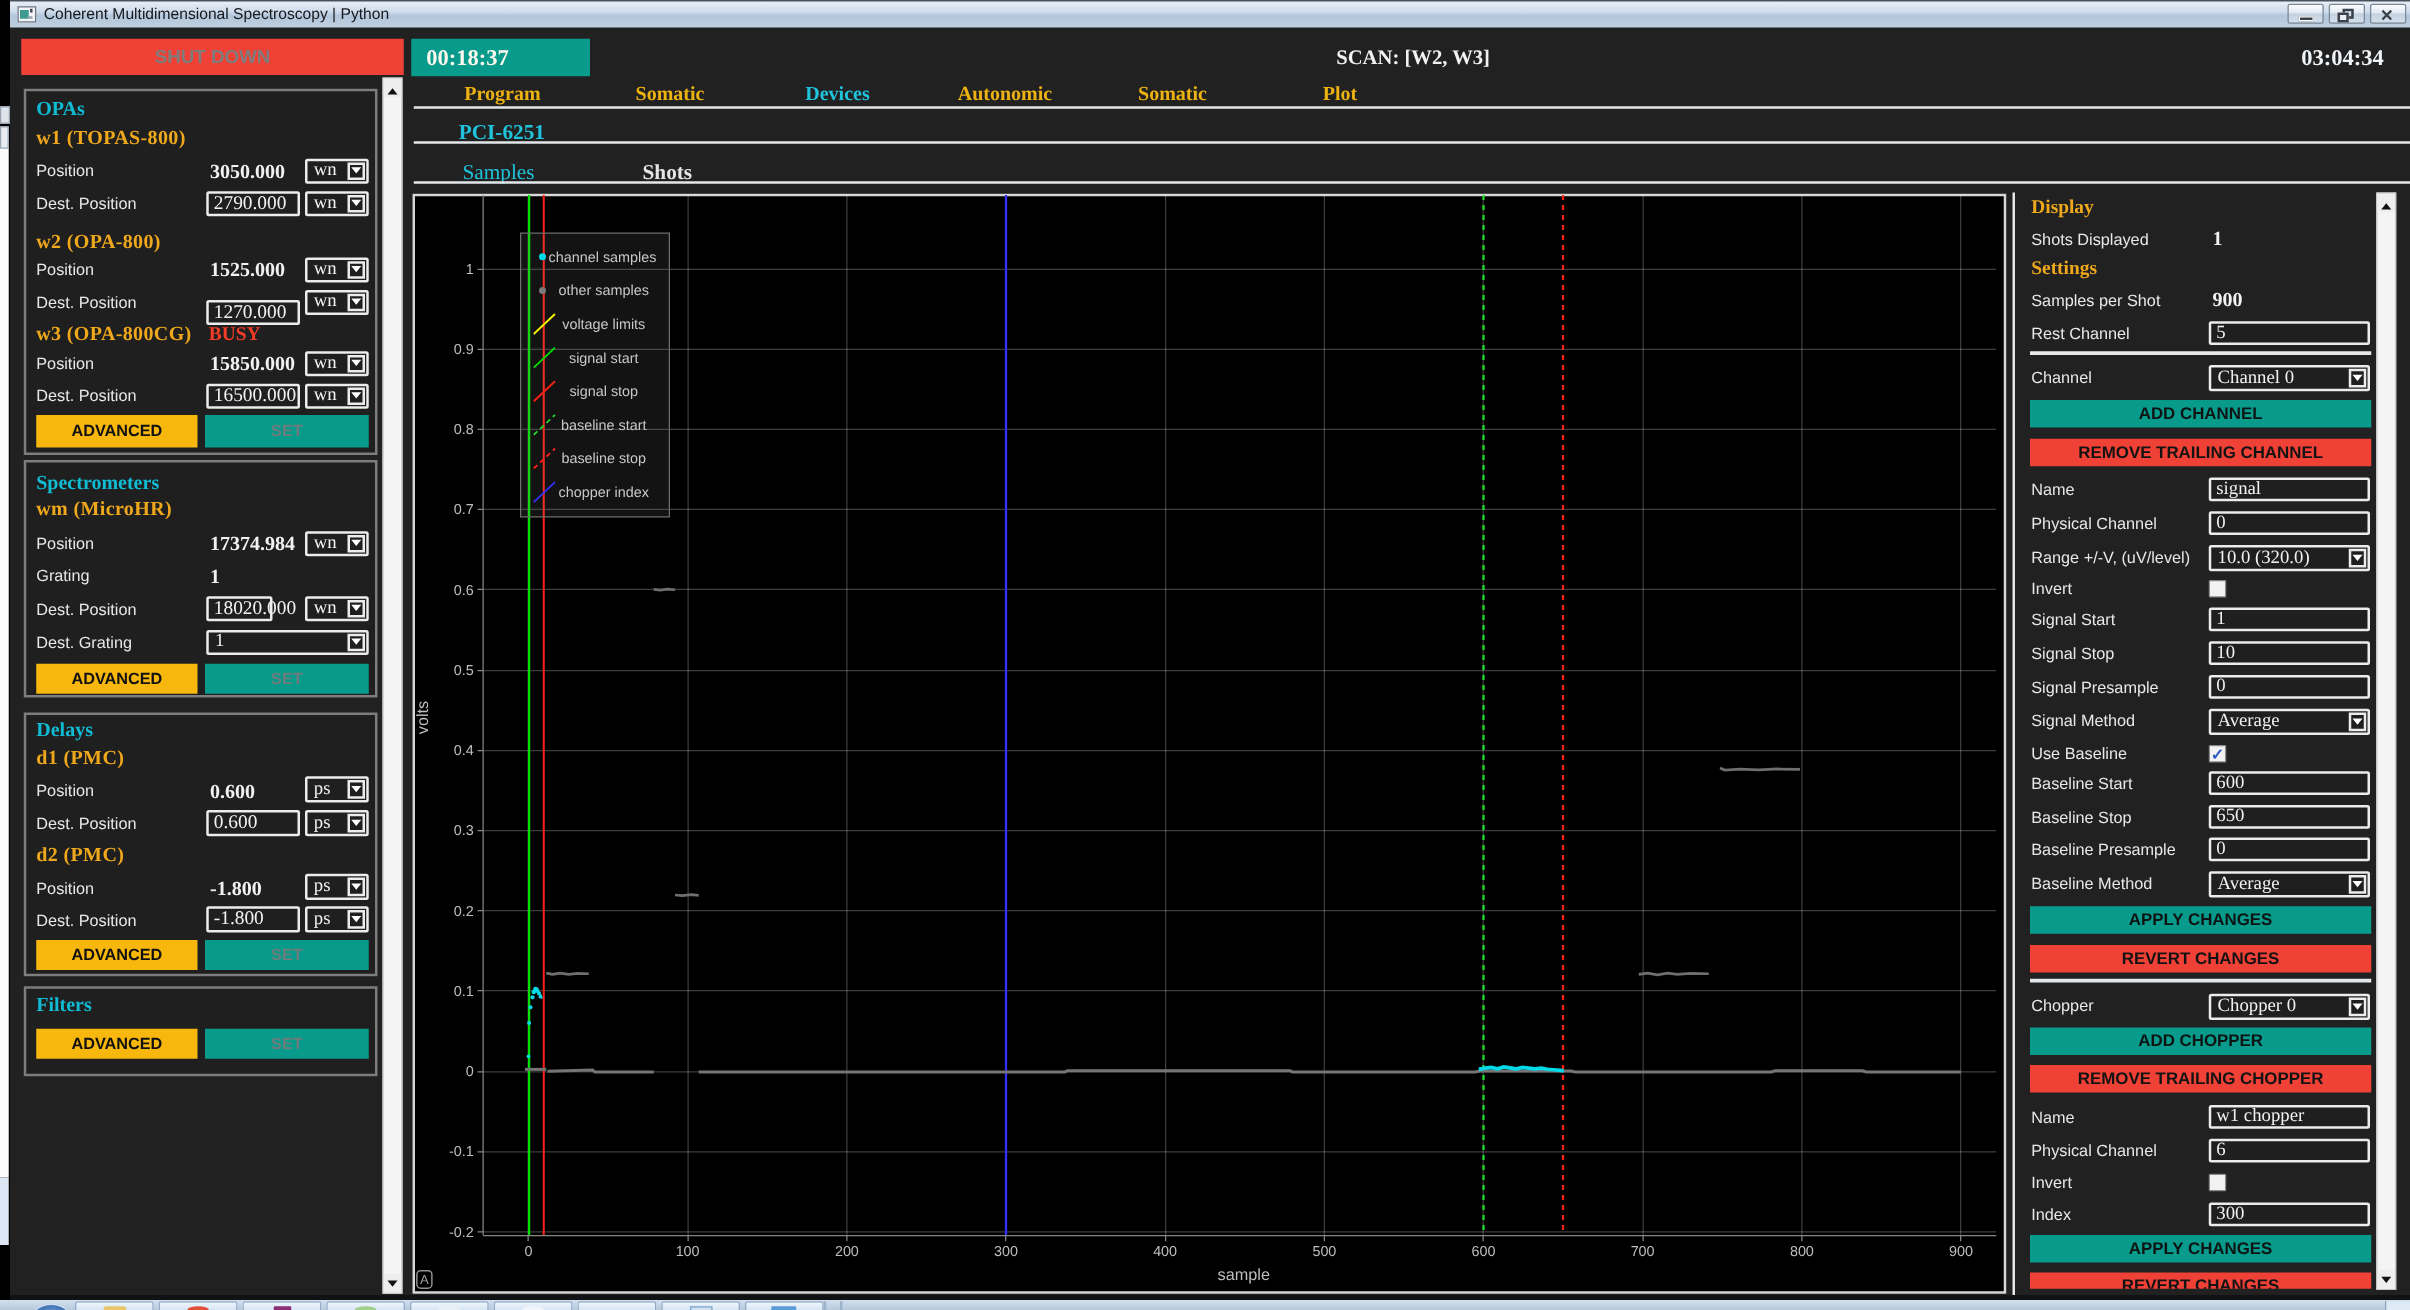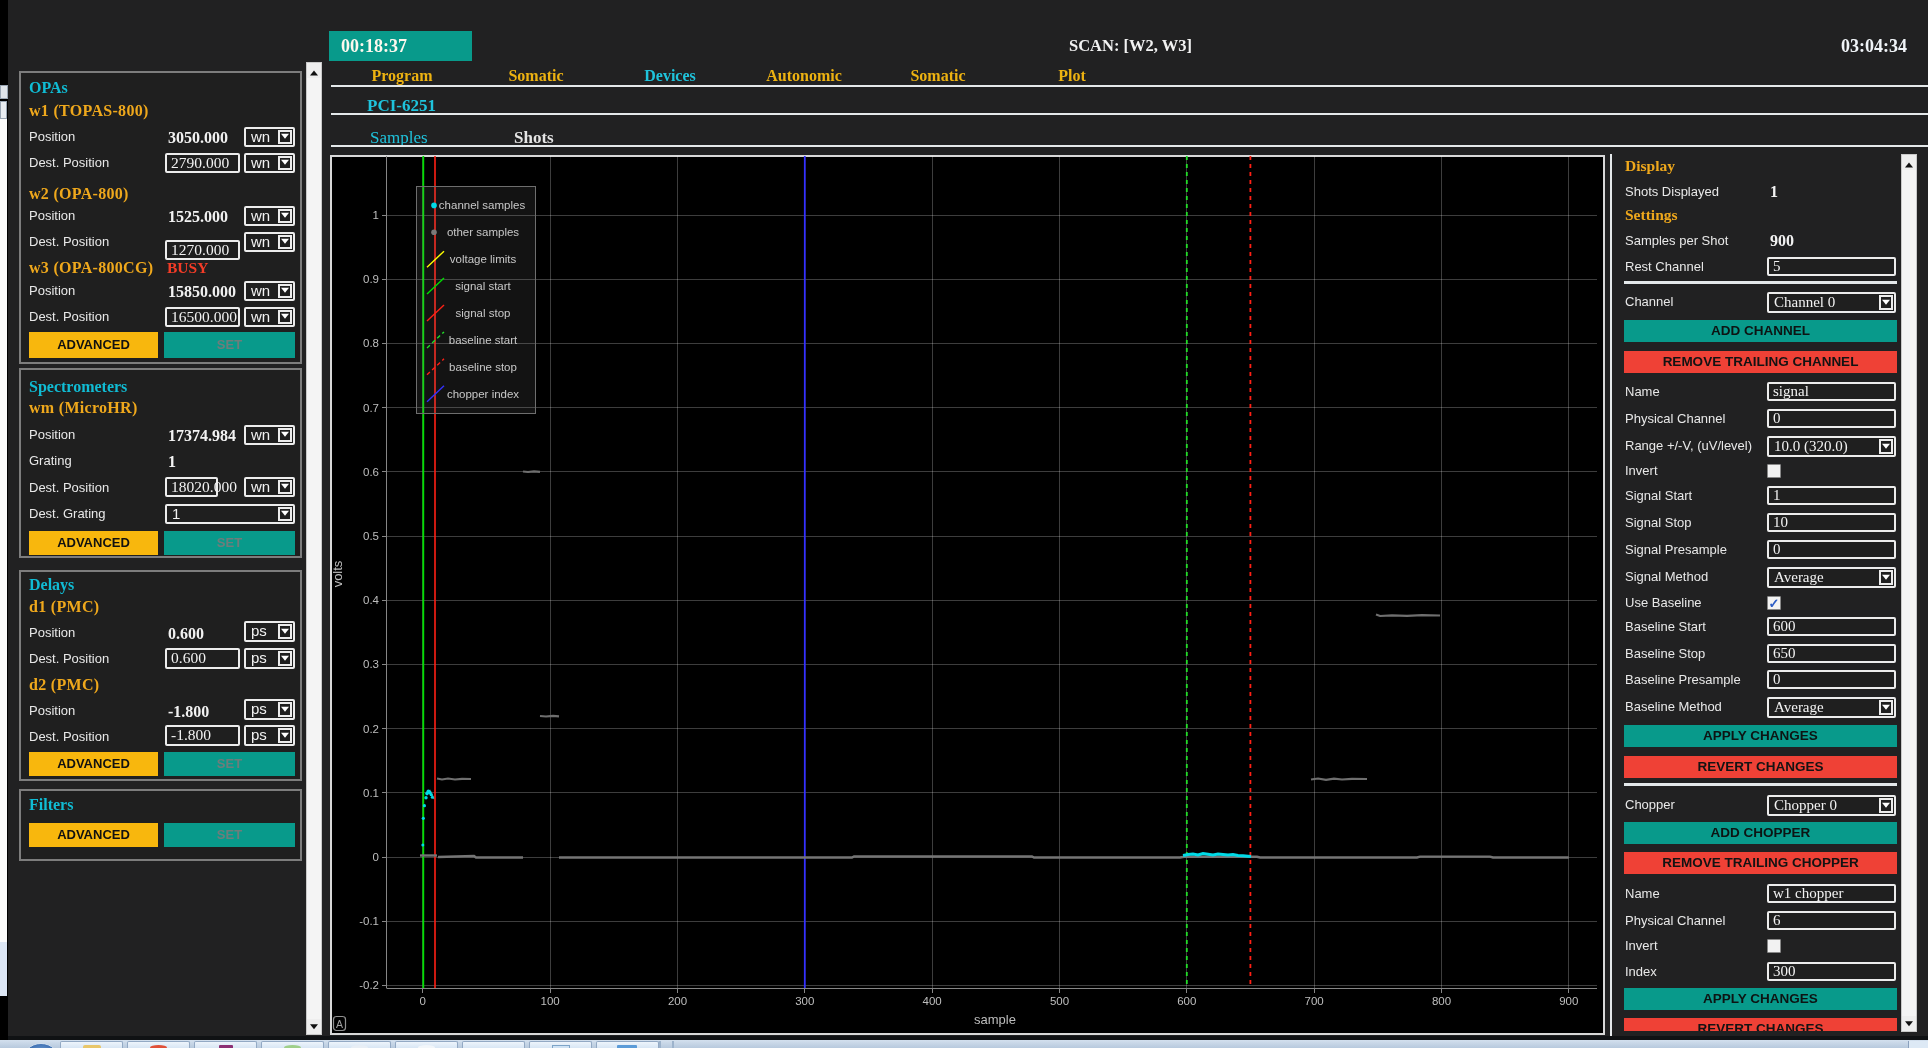--- a/index.html
+++ b/index.html
@@ -19,21 +19,21 @@
 .hline{position:absolute;height:2px;background:#e4e8ea}
 .tab{position:absolute;top:67px;width:134px;text-align:center;font-size:16px;font-weight:bold;color:#edb211;font-family:"Liberation Serif",serif}
 .tabc{color:#1fc3dc}
 
 .gbox{position:absolute;left:11px;width:283px;border:2px solid #7d7d7d;background:#1f1f1f}
 .hcyan{position:absolute;left:21px;font-size:16px;font-weight:bold;color:#10bcd4;font-family:"Liberation Serif",serif}
 .hgold{position:absolute;left:21px;font-size:16px;font-weight:bold;color:#efa81c;font-family:"Liberation Serif",serif;letter-spacing:0.3px}
 .lbl{position:absolute;left:21px;font-size:13px;color:#e8e8e8}
 .val{position:absolute;left:160px;font-size:16px;font-weight:bold;color:#f2f2f2;font-family:"Liberation Serif",serif;white-space:nowrap;overflow:hidden}
 .inp{position:absolute;background:#1f1f1f;border:2px solid #ececec;border-radius:2px;color:#f2f2f2;font-size:15.5px;font-family:"Liberation Serif",serif;padding-left:4px;line-height:16px}
-.cb{position:absolute;background:#1f1f1f;border:2px solid #ececec;border-radius:2px;color:#f2f2f2;font-size:15px;font-family:Liberation Sans, sans-serif;padding-left:5px}
+.cb{position:absolute;background:#1f1f1f;border:2px solid #ececec;border-radius:2px;color:#f2f2f2;font-size:15px;font-family:Liberation Serif, serif;padding-left:5px}
 .cbb{position:absolute;top:1px;right:1px;bottom:1px;width:14px;border:2px solid #ececec;background:#1f1f1f}
 .cbb:after{content:"";position:absolute;left:50%;top:50%;transform:translate(-50%,-35%);border:4px solid transparent;border-top:5px solid #fff}
 .bgold{position:absolute;background:#f8b70d;color:#111;font-weight:bold;font-size:13px;text-align:center}
 .bteal{position:absolute;background:#089a8b;color:#6e7d7b;font-weight:bold;font-size:13px;text-align:center}
 .btealb{position:absolute;background:#089a8b;color:#0d1413;font-weight:bold;font-size:13.5px;text-align:center}
 .bred{position:absolute;background:#ef4136;color:#131313;font-weight:bold;font-size:13.5px;text-align:center}
 
 .sbar{position:absolute;width:16px;background:#f4f4f4;border:1px solid #c9c9c9}
 .sbtn{position:absolute;left:0;width:14px;height:15px;background:#eeeeee}
 .arr-up{position:absolute;left:50%;top:50%;transform:translate(-50%,-50%);border:4px solid transparent;border-bottom:5px solid #111}
@@ -53,21 +53,39 @@
 </head>
 <body>
 
 <div class="abs" style="left:0;top:0;width:8px;height:1048px;background:#000"></div>
 <div class="abs" style="left:0;top:85px;width:8px;height:14px;background:#dfe4ea;border:1px solid #99a5b3"></div>
 <div class="abs" style="left:0;top:101px;width:7px;height:18px;background:#e8ecf1;border:1px solid #99a5b3"></div>
 <div class="abs" style="left:0;top:119px;width:7px;height:823px;background:#fbfbfb"></div>
 <div class="abs" style="left:0;top:942px;width:7px;height:54px;background:#dce6f4"></div>
 
 <div id="app">
-
+  <div id="titlebar">
+    <div class="abs" style="left:6px;top:4px;width:15px;height:13px;background:#f2f5f8;border:1px solid #6b7684"></div>
+    <div class="abs" style="left:8px;top:7px;width:7px;height:7px;background:#3c9a8f"></div>
+    <div class="abs" style="left:16px;top:6px;width:2px;height:3px;background:#444b53"></div>
+    <div class="abs" style="left:14px;top:12px;width:4px;height:2px;background:#9aa4ad"></div>
+    <div id="titletext">Coherent Multidimensional Spectroscopy | Python</div>
+    <div class="winbtn" style="left:1822px">
+        <div class="abs" style="left:8px;top:9px;width:12px;height:4px;background:#3a414a;border:1px solid #fff"></div>
+      </div>
+    <div class="winbtn" style="left:1855px">
+        <div class="abs" style="left:10px;top:3px;width:9px;height:8px;border:2px solid #3a414a"></div>
+        <div class="abs" style="left:6px;top:6px;width:9px;height:8px;border:2px solid #3a414a;background:#e7eef6"></div>
+      </div>
+    <div class="winbtn" style="left:1888px">
+        <div class="abs" style="left:7px;top:1px;font-size:13px;font-weight:bold;color:#3a414a">✕</div>
+      </div>
+  </div>
+
+  <div id="shutdown">SHUT DOWN</div>
   <div id="timerbox">00:18:37</div>
   <div id="scantext">SCAN: [W2, W3]</div>
   <div id="clock">03:04:34</div>
 
   <div class="tab" style="left:327px">Program</div>
   <div class="tab" style="left:461px">Somatic</div>
   <div class="tab tabc" style="left:595px">Devices</div>
   <div class="tab" style="left:729px">Autonomic</div>
   <div class="tab" style="left:863px">Somatic</div>
   <div class="tab" style="left:997px">Plot</div>

